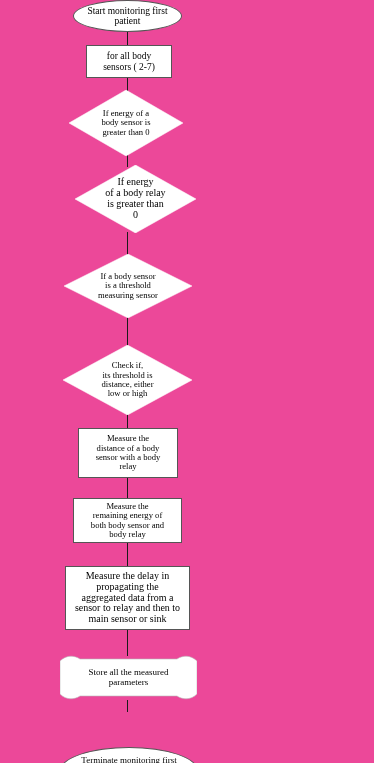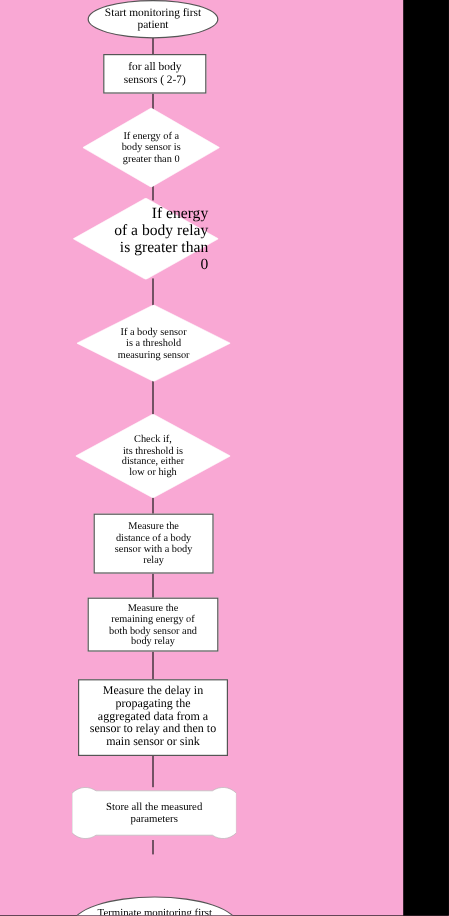--- a/index.html
+++ b/index.html
@@ -2,23 +2,23 @@
 <html><head>
 <meta charset="utf-8">
 <style>
   html, body {
     margin: 0;
     padding: 0;
     background: #000000;
   }
   #canvas {
     position: relative;
-    width: 336px;
+    width: 374px;
     height: 763px;
-    background: #f9a8d4;
+    background: #ec4899;
     overflow: hidden;
     font-family: "Liberation Serif", "DejaVu Serif", serif;
   }
   .node {
     position: absolute;
     box-sizing: border-box;
     display: flex;
     align-items: center;
     justify-content: center;
     text-align: center;
@@ -108,21 +108,21 @@
 
   <div class="node decision" style="left:69px; top:90px; width:114px; height:66px; font-size:8.6px;">
     <svg viewBox="0 0 114 66" preserveAspectRatio="none">
       <polygon points="57,0 114,33 57,66 0,33" fill="#ffffff" stroke="#ffffff" stroke-width="0.5"></polygon>
     </svg>
     <span class="lbl">If energy of a
 body sensor is
 greater than 0</span>
   </div>
 
-  <div class="node decision" style="left:61px; top:165px; width:121px; height:68px; font-size:13px;text-align:right;">
+  <div class="node decision" style="left:75px; top:165px; width:121px; height:68px; font-size:10px;">
     <svg viewBox="0 0 121 68" preserveAspectRatio="none">
       <polygon points="60.5,0 121,34 60.5,68 0,34" fill="#ffffff" stroke="#ffffff" stroke-width="0.5"></polygon>
     </svg>
     <span class="lbl">If energy
 of a body relay
 is greater than
 0</span>
   </div>
 
   <div class="node decision" style="left:64px; top:254px; width:128px; height:64px; font-size:8.6px;">

